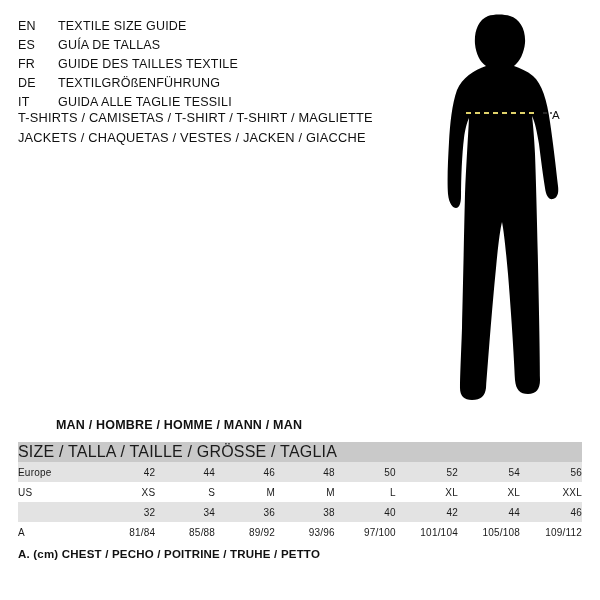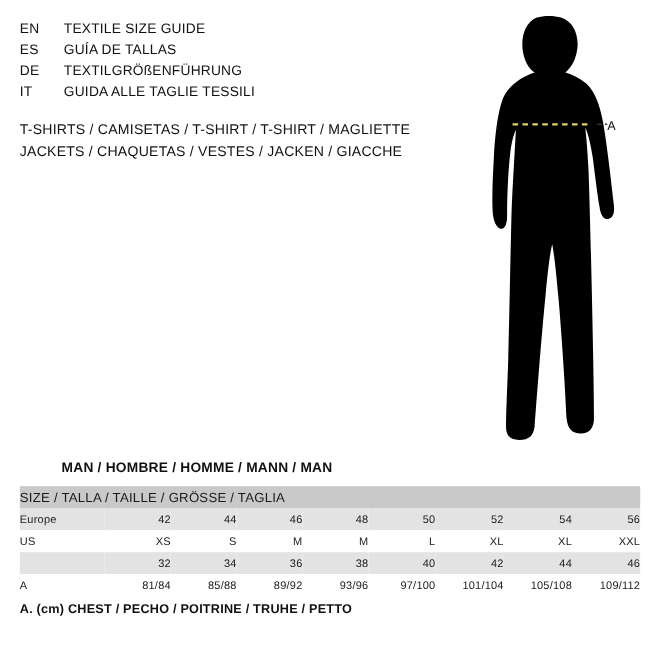--- a/index.html
+++ b/index.html
@@ -102,21 +102,21 @@
   }
   table.size-table td {
     padding: 0;
     height: 20px;
     vertical-align: middle;
     font-size: 10px;
     letter-spacing: 0.2px;
   }
   tr.row-head td {
     background: #c9c9c9;
-    font-size: 12px;
+    font-size: 16px;
   }
   tr.row-alt td {
     background: #e3e3e3;
   }
   tr.row-plain td {
     background: #ffffff;
   }
   td.label-cell {
     padding-left: 4px;
     width: 88px;
@@ -142,20 +142,24 @@
 <div class="page">
 
   <div class="lang-block">
     <div class="lang-row">
       <span class="lang-code">EN</span>
       <span class="lang-text">TEXTILE SIZE GUIDE</span>
     </div>
     <div class="lang-row">
       <span class="lang-code">ES</span>
       <span class="lang-text">GUÍA DE TALLAS</span>
+    </div>
+    <div class="lang-row">
+      <span class="lang-code">FR</span>
+      <span class="lang-text">GUIDE DES TAILLES TEXTILE</span>
     </div>
     <div class="lang-row">
       <span class="lang-code">DE</span>
       <span class="lang-text">TEXTILGRÖßENFÜHRUNG</span>
     </div>
     <div class="lang-row">
       <span class="lang-code">IT</span>
       <span class="lang-text">GUIDA ALLE TAGLIE TESSILI</span>
     </div>
   </div>

